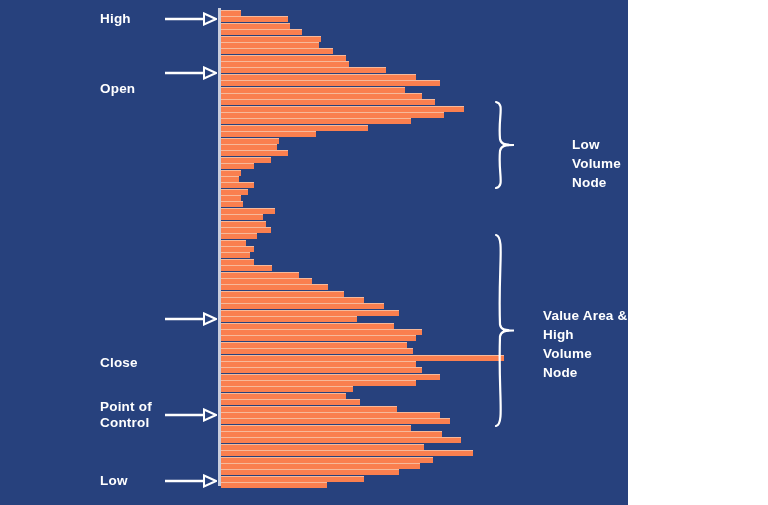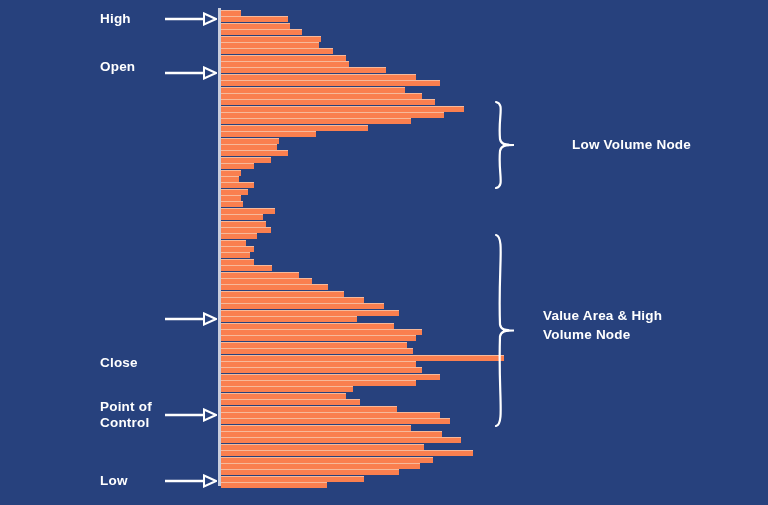--- a/index.html
+++ b/index.html
@@ -7,21 +7,21 @@
     padding: 0;
   }
   body {
     width: 768px;
     height: 505px;
     overflow: hidden;
     font-family: "Liberation Sans", sans-serif;
   }
   #canvas {
     position: relative;
-    width: 768px;
+    width: 628px;
     height: 505px;
     background: #27417d;
   }
 
   
   #profile {
     position: absolute;
     left: 218px;
     top: 10px;
     width: 290px;
@@ -158,21 +158,21 @@
       <div class="bar" style="top: 465.74px; width: 142.769px;"></div>
       <div class="bar" style="top: 472.12px; width: 105.962px;"></div>
     </div>
 
   <div id="left-markers">
       <div class="left-label" style="left: 100px; top: 11px;">High</div>
       <div class="arrow" style="left: 165px; top: 12px; width: 52px;"><svg width="52" height="14" viewBox="0 0 52 14">
           <line x1="0" y1="7" x2="40" y2="7" stroke="#ffffff" stroke-width="2.4"></line>
           <path d="M39 1.5 L51 7 L39 12.5 Z" fill="none" stroke="#ffffff" stroke-width="2"></path>
         </svg></div>
-      <div class="left-label" style="left: 100px; top: 59px; text-align: center;">Open</div>
+      <div class="left-label" style="left: 100px; top: 81px; text-align: center;">Open</div>
       <div class="arrow" style="left: 165px; top: 66px; width: 52px;"><svg width="52" height="14" viewBox="0 0 52 14">
           <line x1="0" y1="7" x2="40" y2="7" stroke="#ffffff" stroke-width="2.4"></line>
           <path d="M39 1.5 L51 7 L39 12.5 Z" fill="none" stroke="#ffffff" stroke-width="2"></path>
         </svg></div>
       <div class="left-label" style="left: 100px; top: 311px; margin-top: 44px;">Close</div>
       <div class="arrow" style="left: 165px; top: 312px; width: 52px;"><svg width="52" height="14" viewBox="0 0 52 14">
           <line x1="0" y1="7" x2="40" y2="7" stroke="#ffffff" stroke-width="2.4"></line>
           <path d="M39 1.5 L51 7 L39 12.5 Z" fill="none" stroke="#ffffff" stroke-width="2"></path>
         </svg></div>
       <div class="left-label" style="left: 100px; top: 399px;">Point of

